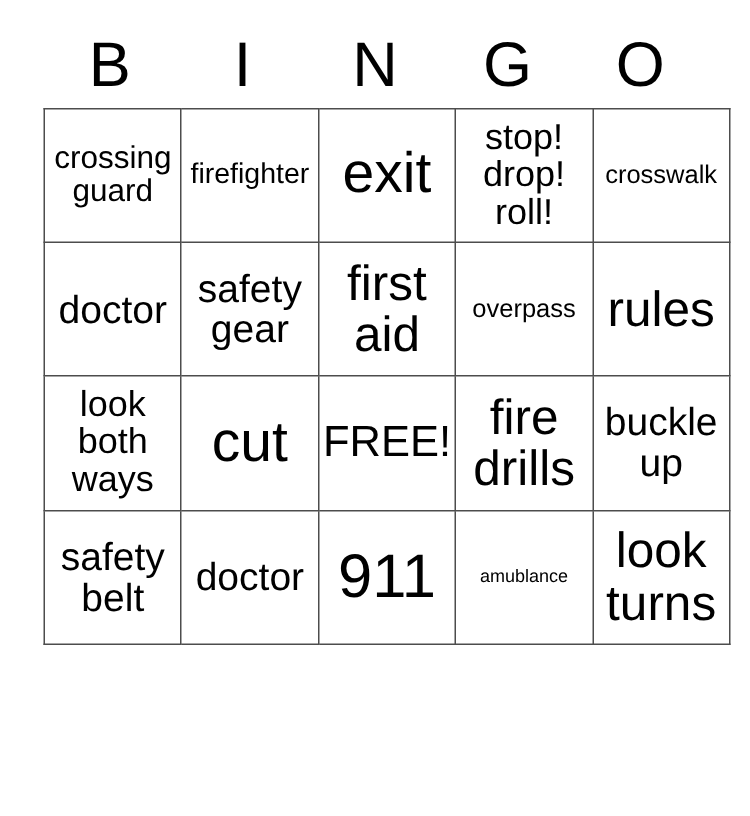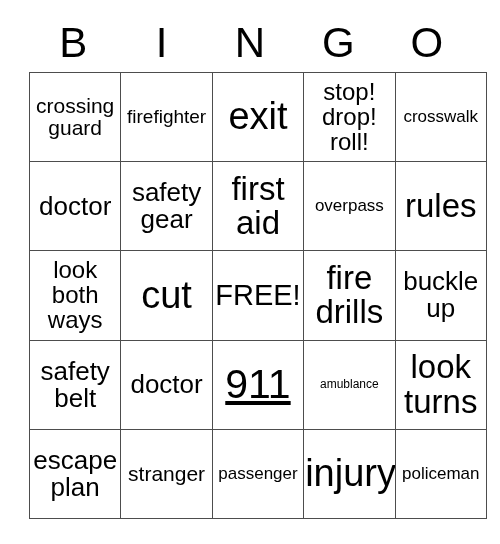--- a/index.html
+++ b/index.html
@@ -65,21 +65,21 @@
   
   .fs-xxs { font-size: 12px; }
   .fs-xs  { font-size: 17px; }
   .fs-s   { font-size: 19px; }
   .fs-ms  { font-size: 21px; }
   .fs-m   { font-size: 24px; }
   .fs-ml  { font-size: 26px; }
   .fs-l   { font-size: 29px; }
   .fs-xl  { font-size: 33px; }
   .fs-xxl { font-size: 38px; }
-  .fs-huge{ font-size: 41px; text-decoration: underline; }
+  .fs-huge{ font-size: 41px; }
 </style>
 </head>
 <body>
 
 <div id="card">
 
   <div id="header-row">
     <div class="header-letter">B</div>
     <div class="header-letter">I</div>
     <div class="header-letter">N</div>
@@ -161,34 +161,16 @@
             <span class="cell-text fs-huge">911</span>
           </td>
         <td>
             <span class="cell-text fs-xxs">amublance</span>
           </td>
         <td>
             <span class="cell-text fs-xl">look
 turns</span>
           </td>
       </tr>
-      <tr>
-        <td>
-            <span class="cell-text fs-ml">escape
-plan</span>
-          </td>
-        <td>
-            <span class="cell-text fs-ms">stranger</span>
-          </td>
-        <td>
-            <span class="cell-text fs-xs">passenger</span>
-          </td>
-        <td>
-            <span class="cell-text fs-xxl">injury</span>
-          </td>
-        <td>
-            <span class="cell-text fs-xs">policeman</span>
-          </td>
-      </tr>
     </tbody>
   </table>
 
 </div>
 
 </body></html>

